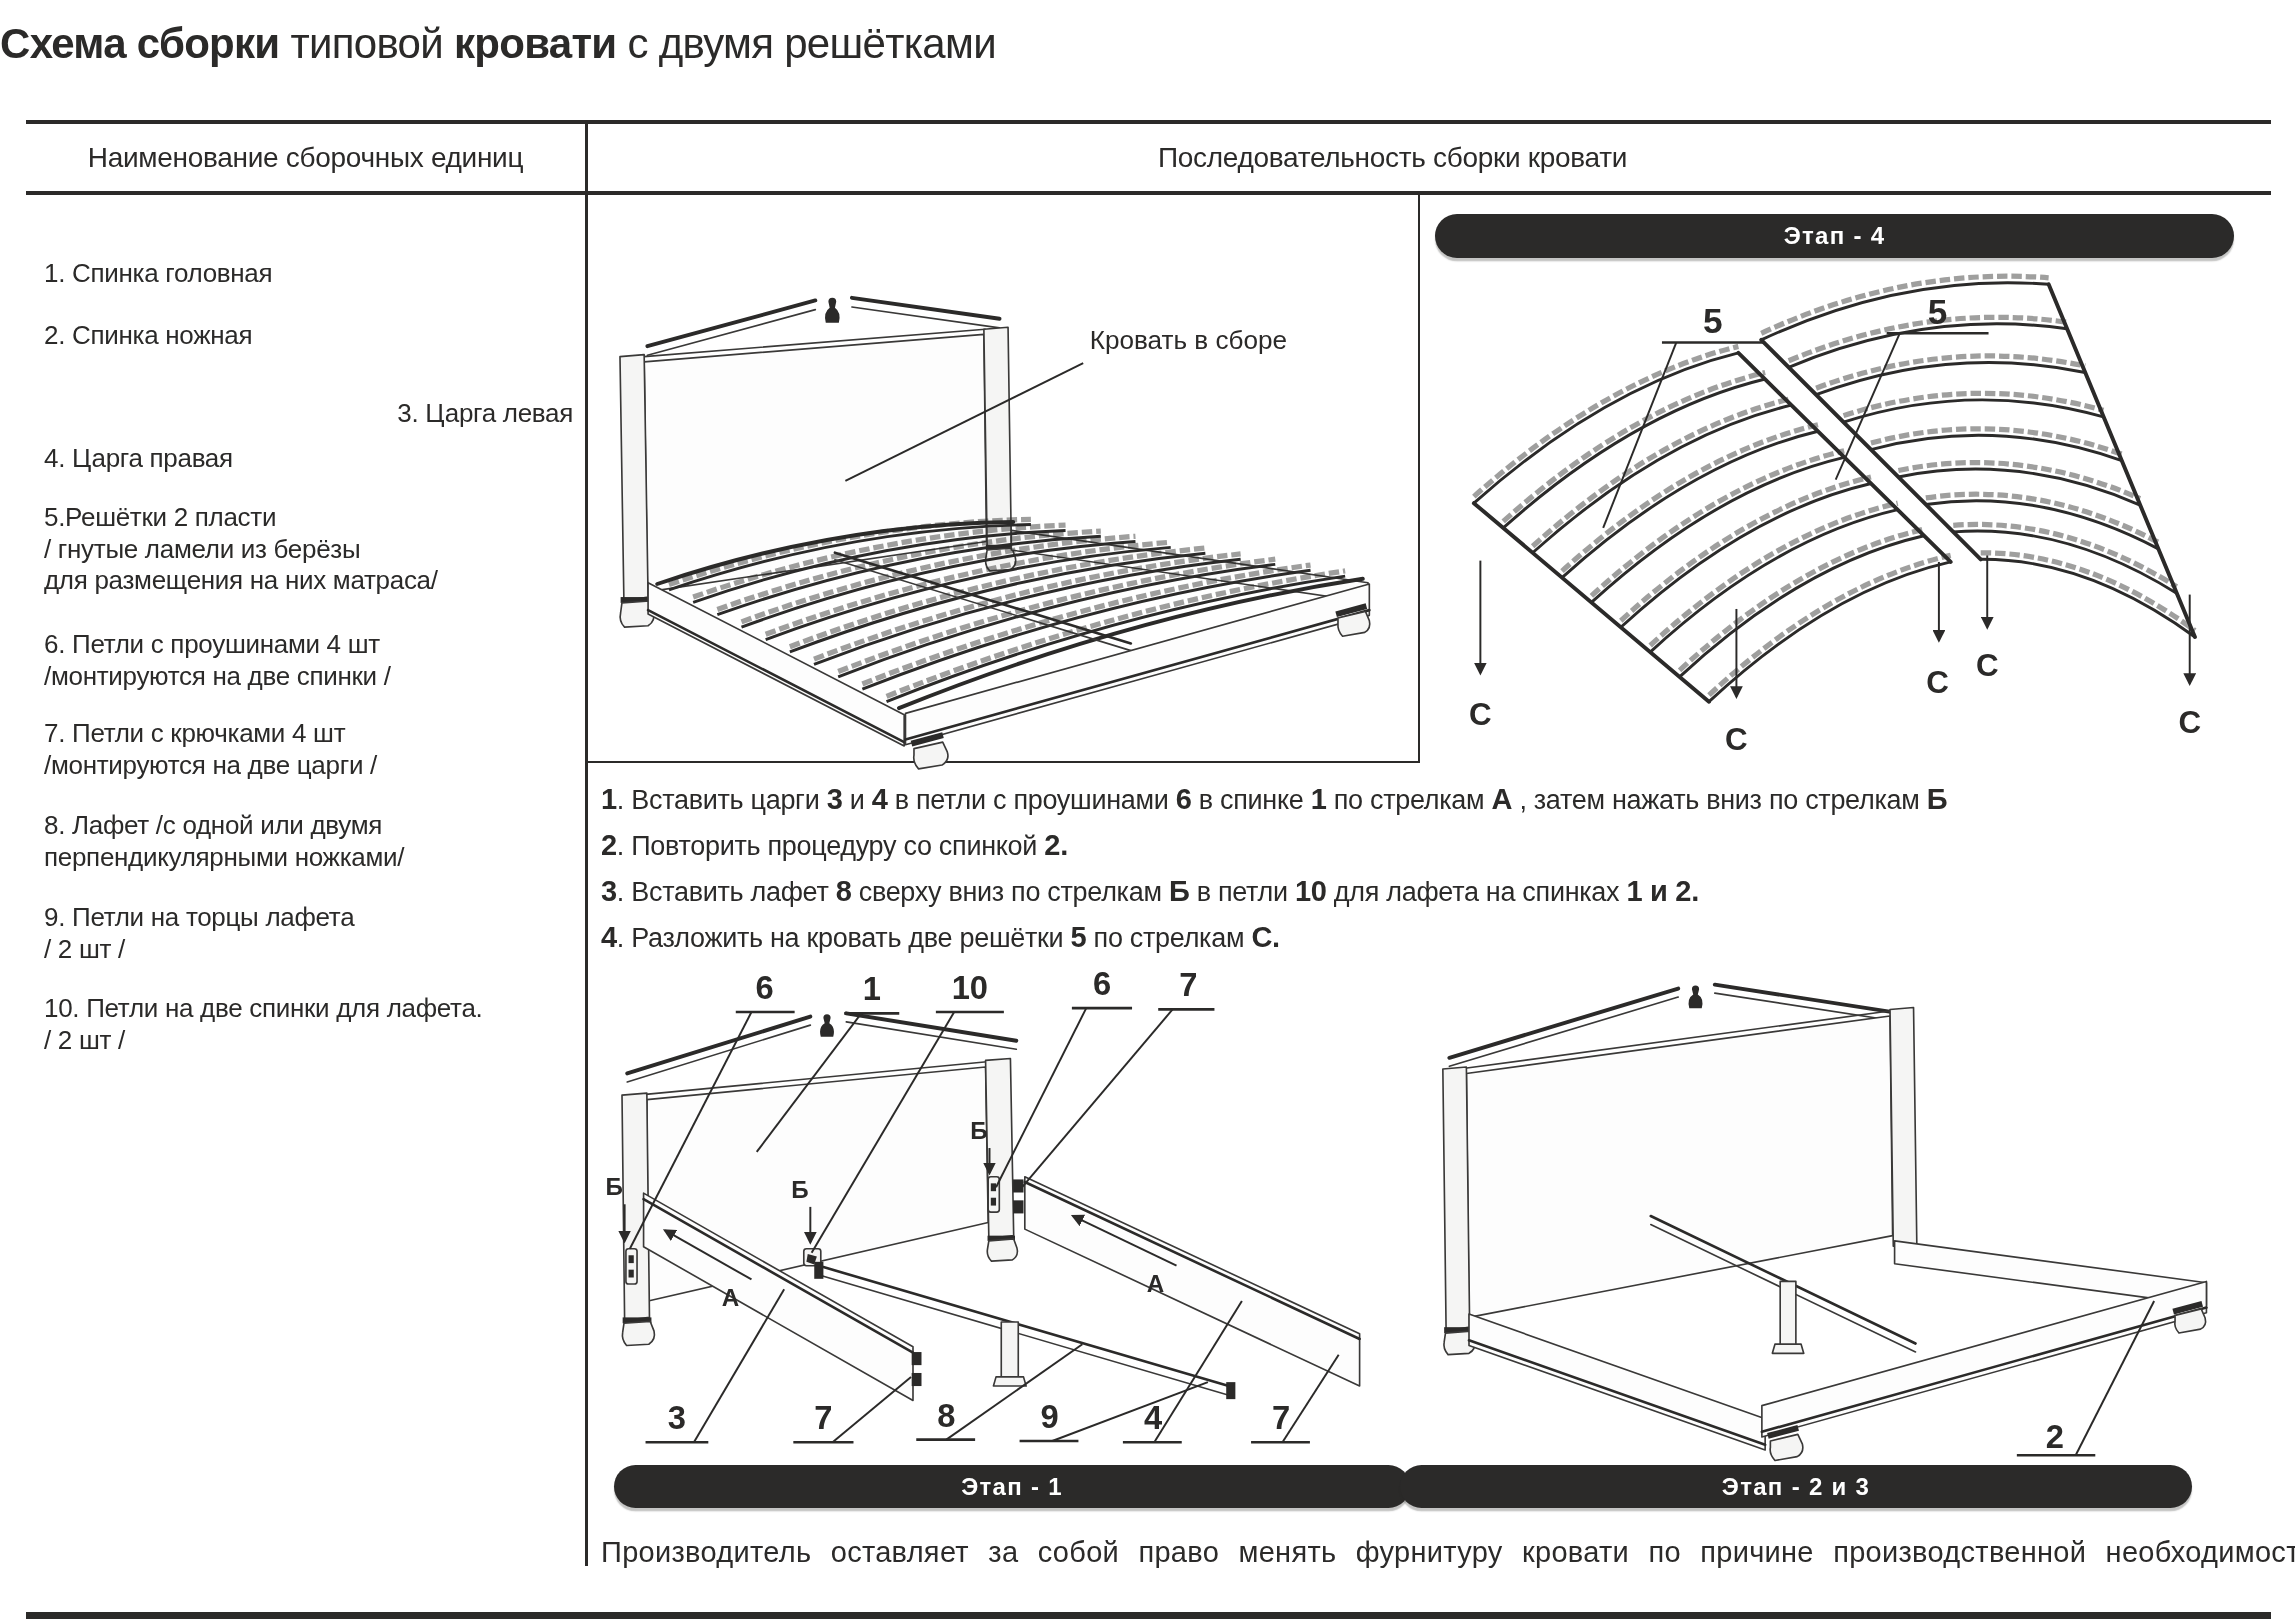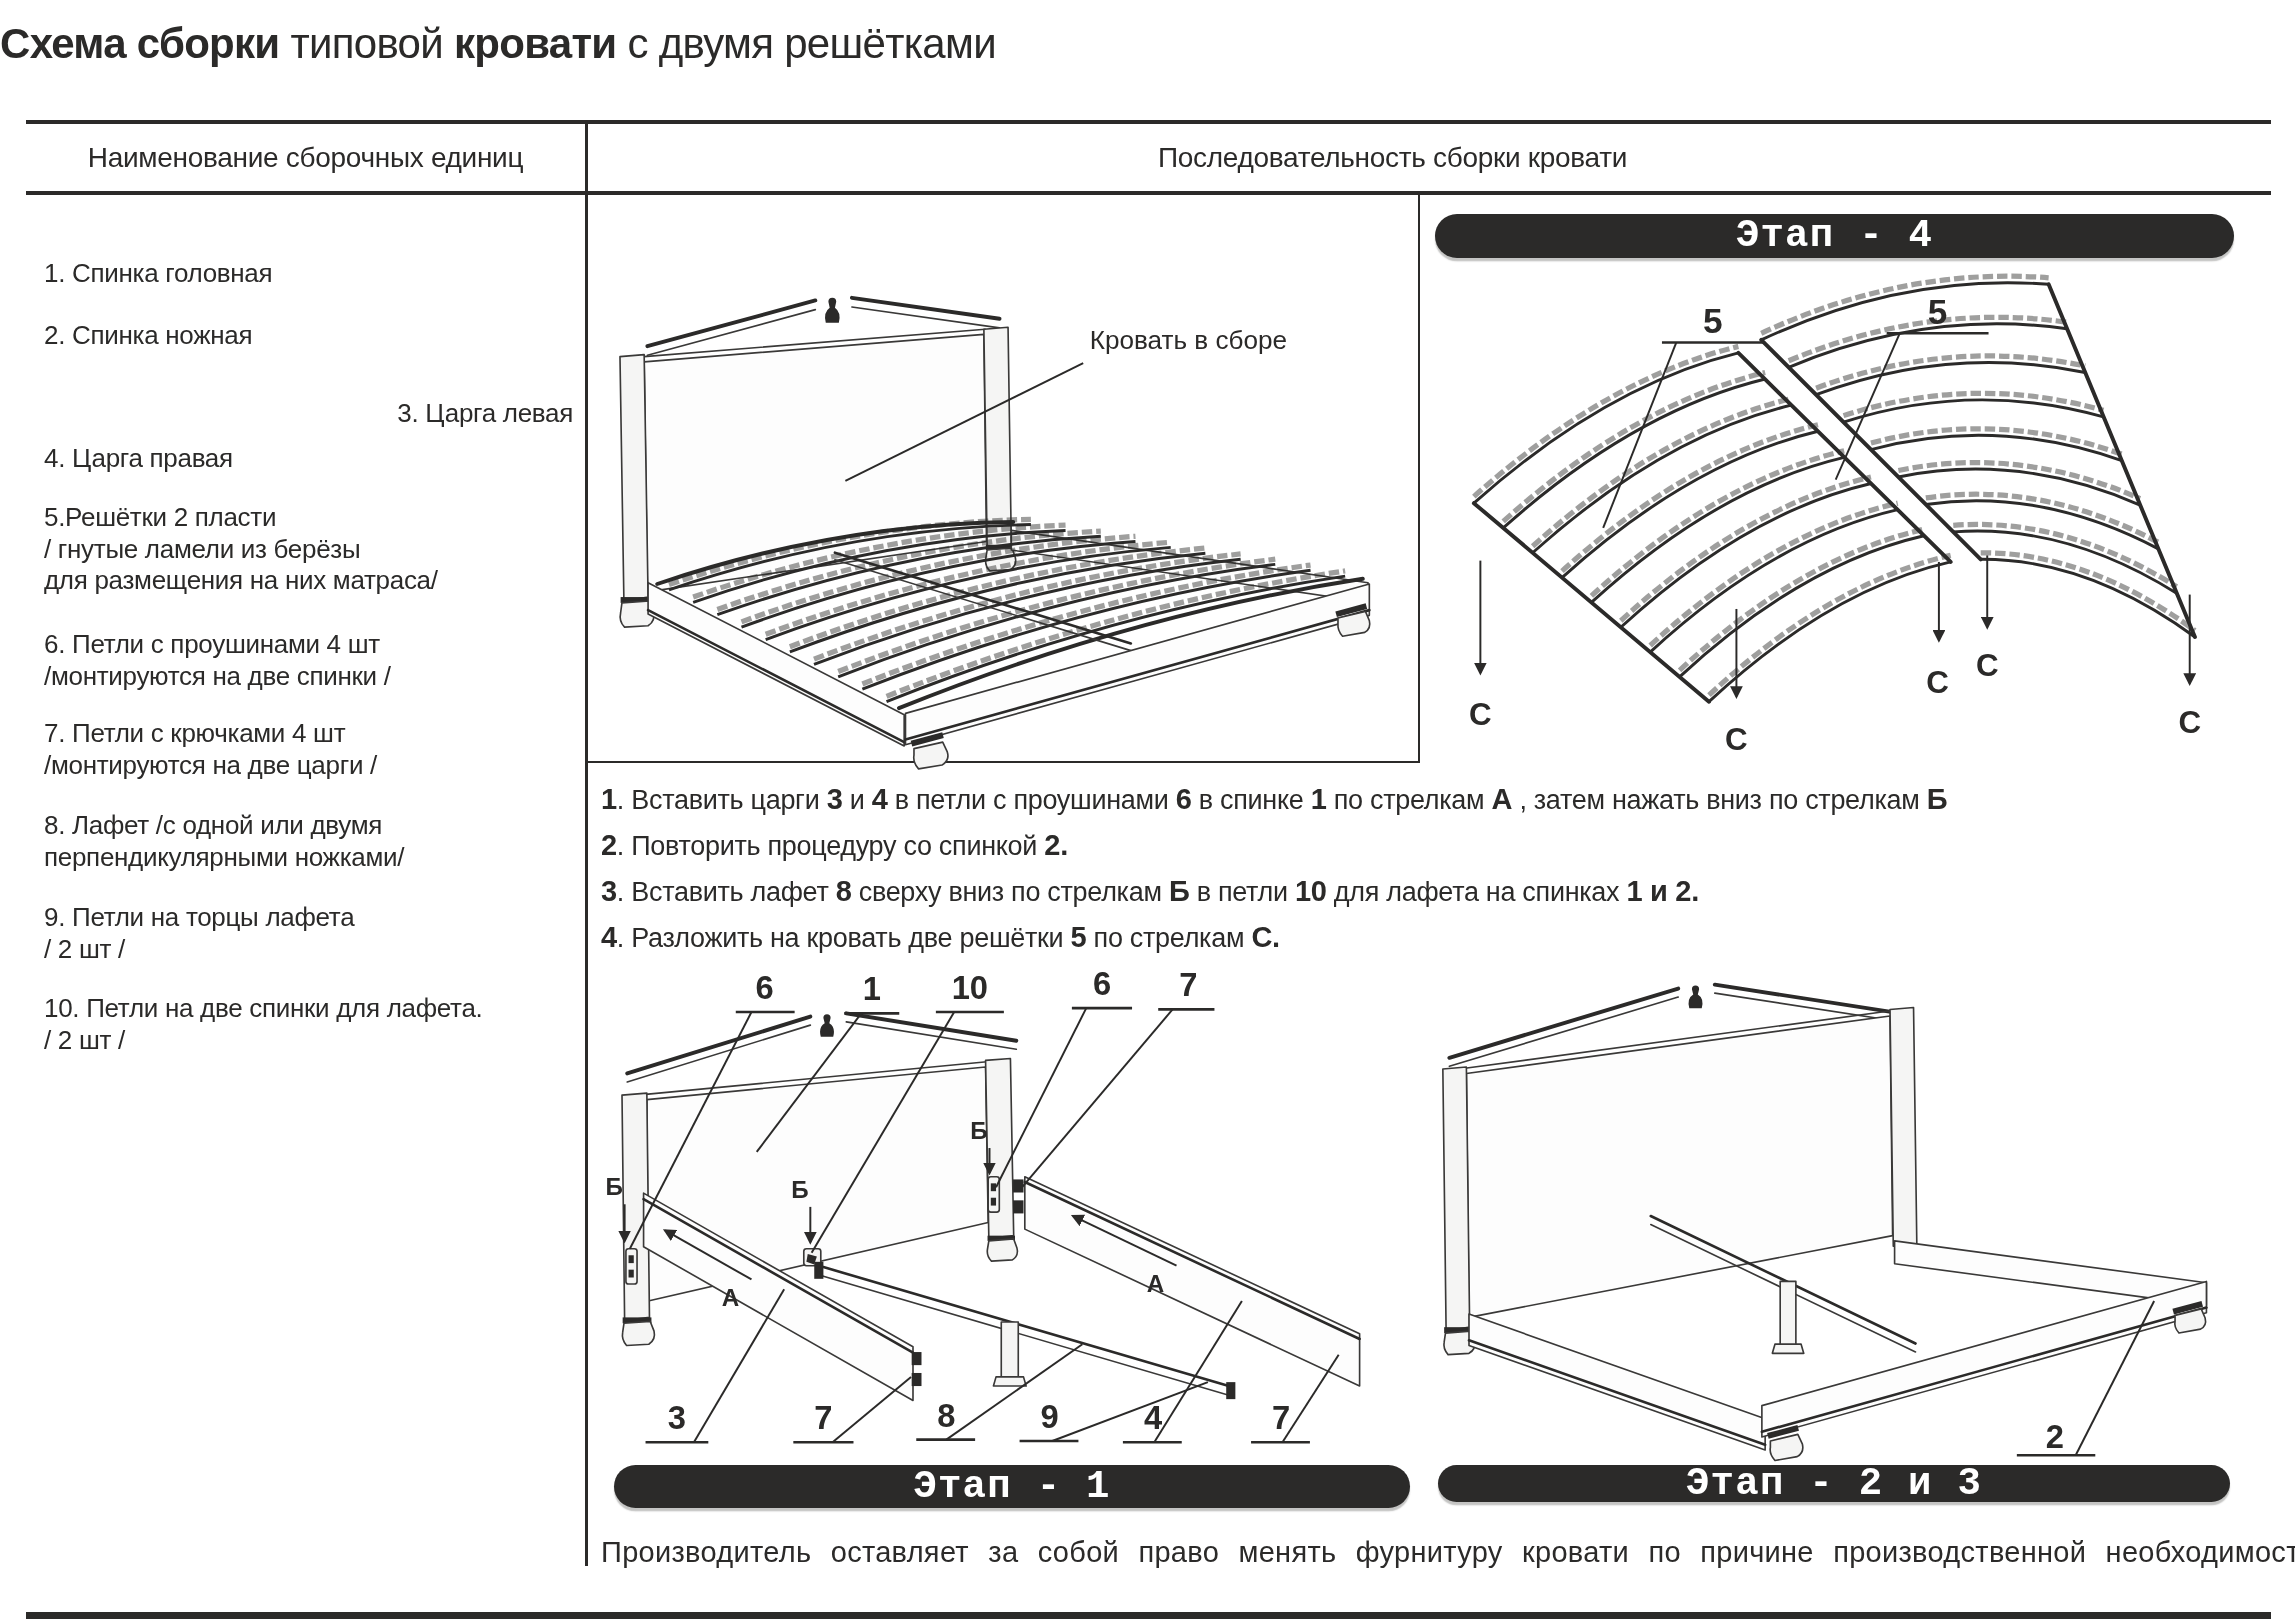--- a/index.html
+++ b/index.html
@@ -5,21 +5,21 @@
   html,body{margin:0;padding:0;background:#fff;}
   .page{position:relative;width:2295px;height:1624px;background:#fff;overflow:hidden;
         font-family:"Liberation Sans",sans-serif;color:#2b2a29;}
   .rule{position:absolute;background:#2b2a29;}
   .title{position:absolute;left:0;right:0;top:19.6px;text-align:left;font-size:42px;letter-spacing:-0.7px;}
   .title .b{font-weight:700;}
   .colhdr{position:absolute;display:flex;align-items:center;justify-content:center;font-size:28px;letter-spacing:-0.3px;}
   .part-item{position:absolute;left:44px;width:529px;font-size:26px;line-height:1.22;white-space:pre-line;letter-spacing:-0.3px;}
   .bed-box{position:absolute;left:585px;top:192px;width:835px;height:571px;border:2px solid #2b2a29;box-sizing:border-box;}
   .pill{position:absolute;background:#2b2a29;border-radius:24px;color:#fff;display:flex;align-items:center;justify-content:center;
-        font-size:39px;font-weight:700;letter-spacing:1.3px;box-shadow:0 3.3px 1.3px rgba(43,42,41,0.28);font-family:Liberation Mono, monospace;}
+        font-size:24px;font-weight:700;letter-spacing:1.3px;box-shadow:0 3.3px 1.3px rgba(43,42,41,0.28);}
   .instructions{position:absolute;left:601px;top:783px;width:1686px;font-size:27px;letter-spacing:-0.3px;}
   .instructions .line{margin-bottom:13px;white-space:nowrap;}
   .instructions .b{font-weight:700;font-size:29px;}
   .footer-note{position:absolute;left:601px;top:1536px;width:1634px;font-size:29px;letter-spacing:0.3px;word-spacing:11px;white-space:nowrap;}
   svg{position:absolute;overflow:visible;}
   svg text{font-family:"Liberation Sans",sans-serif;fill:#2b2a29;}
   .ln{stroke:#3a3938;stroke-width:2.5;fill:none;stroke-linecap:round;stroke-linejoin:round;}
   .thick{stroke:#2b2a29;stroke-width:6;fill:none;stroke-linecap:round;}
   .med{stroke:#2b2a29;stroke-width:4;fill:none;stroke-linecap:round;}
   .face{fill:#fdfdfd;stroke:#3a3938;stroke-width:2.5;stroke-linejoin:round;}
@@ -350,18 +350,18 @@
     <path class="face2" d="M513,734 l42,-10 l7,15 q3,13 -8,19 l-34,6 q-9,-10 -7,-20 z"></path>
     <rect class="dark" x="1128" y="532" width="46" height="9" transform="rotate(-15 1128 532)"></rect>
     <path class="face2" d="M1132,542 l40,-10 l6,14 q3,12 -7,17 l-33,6 q-8,-9 -6,-18 z"></path>
 
     <text class="callout-num" x="948" y="745" text-anchor="middle">2</text>
     <line class="ul" x1="890" y1="756" x2="1010" y2="756"></line>
     <path class="leader" d="M980,756 L1100,520"></path>
   </svg>
 
   <div class="pill" style="left:614px;top:1465px;width:796px;height:43px;">Этап - 1</div>
-  <div class="pill" style="left:1438px;top:1465px;width:792px;height:37px;">Этап -  2 и 3</div>
+  <div class="pill" style="left:1400px;top:1465px;width:792px;height:43px;">Этап -  2 и 3</div>
 
   <div class="footer-note">Производитель  оставляет  за  собой  право  менять  фурнитуру  кровати  по  причине производственной необходимости</div>
 
 </div>
 
 
 </body></html>

